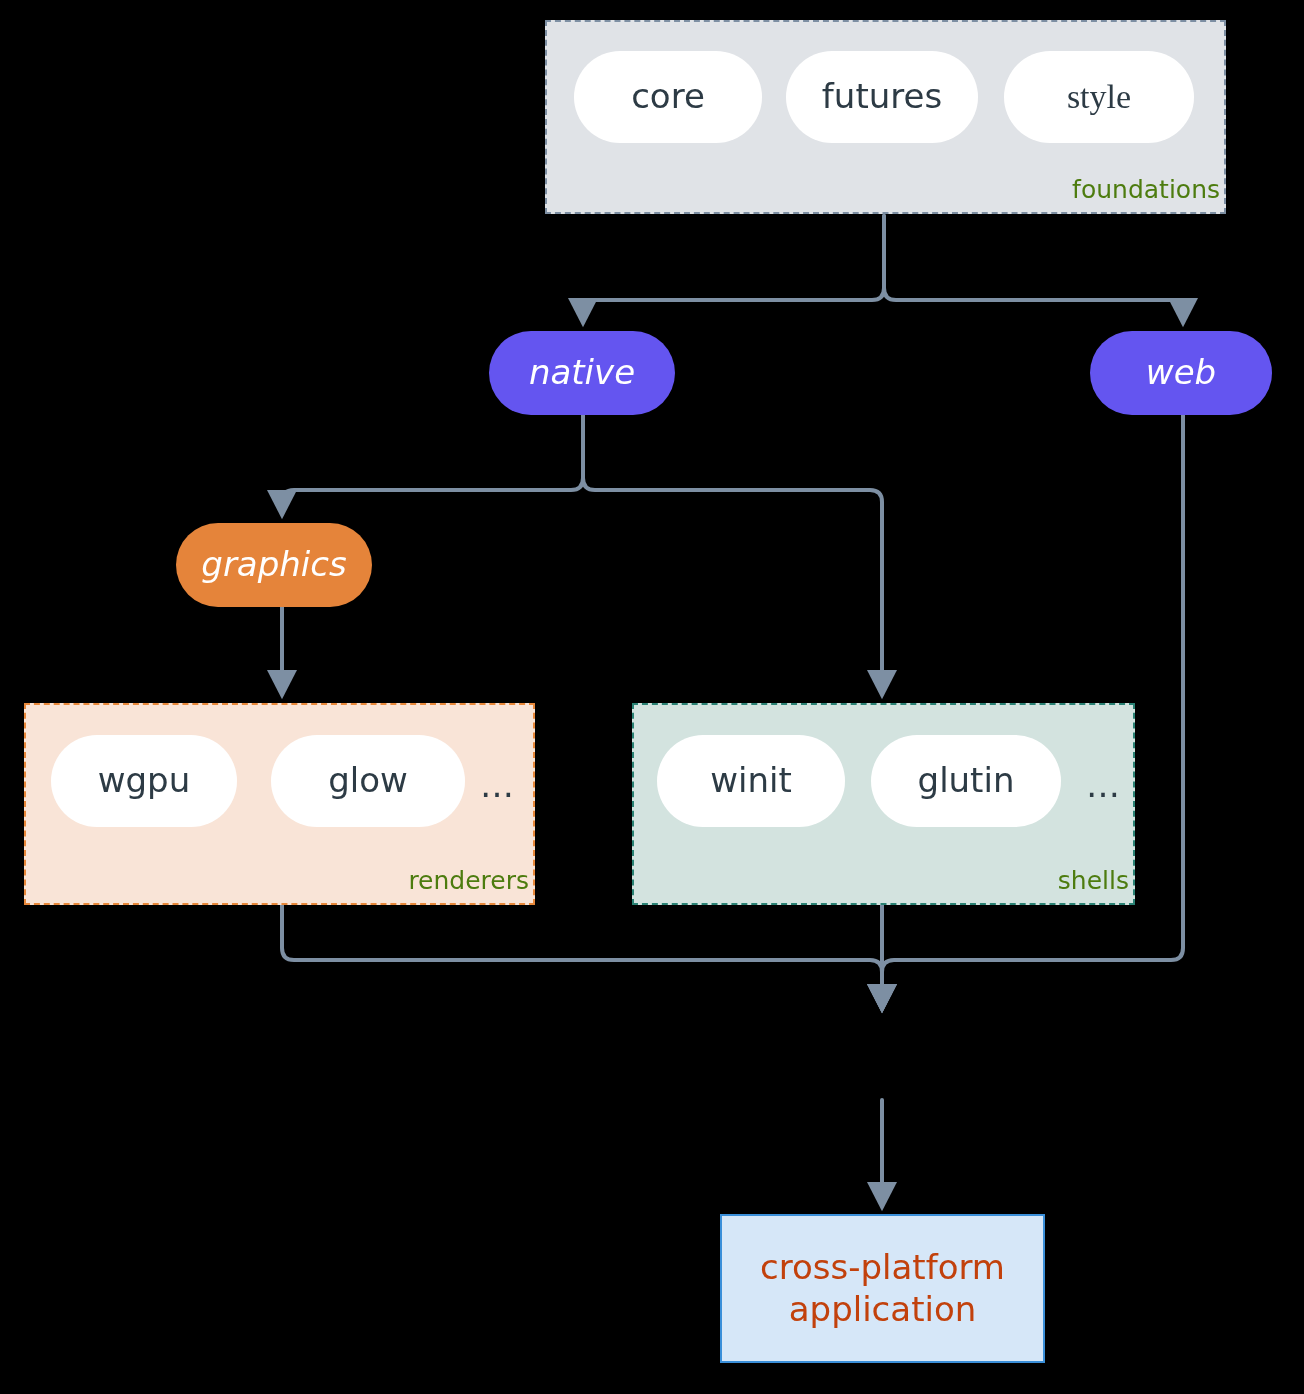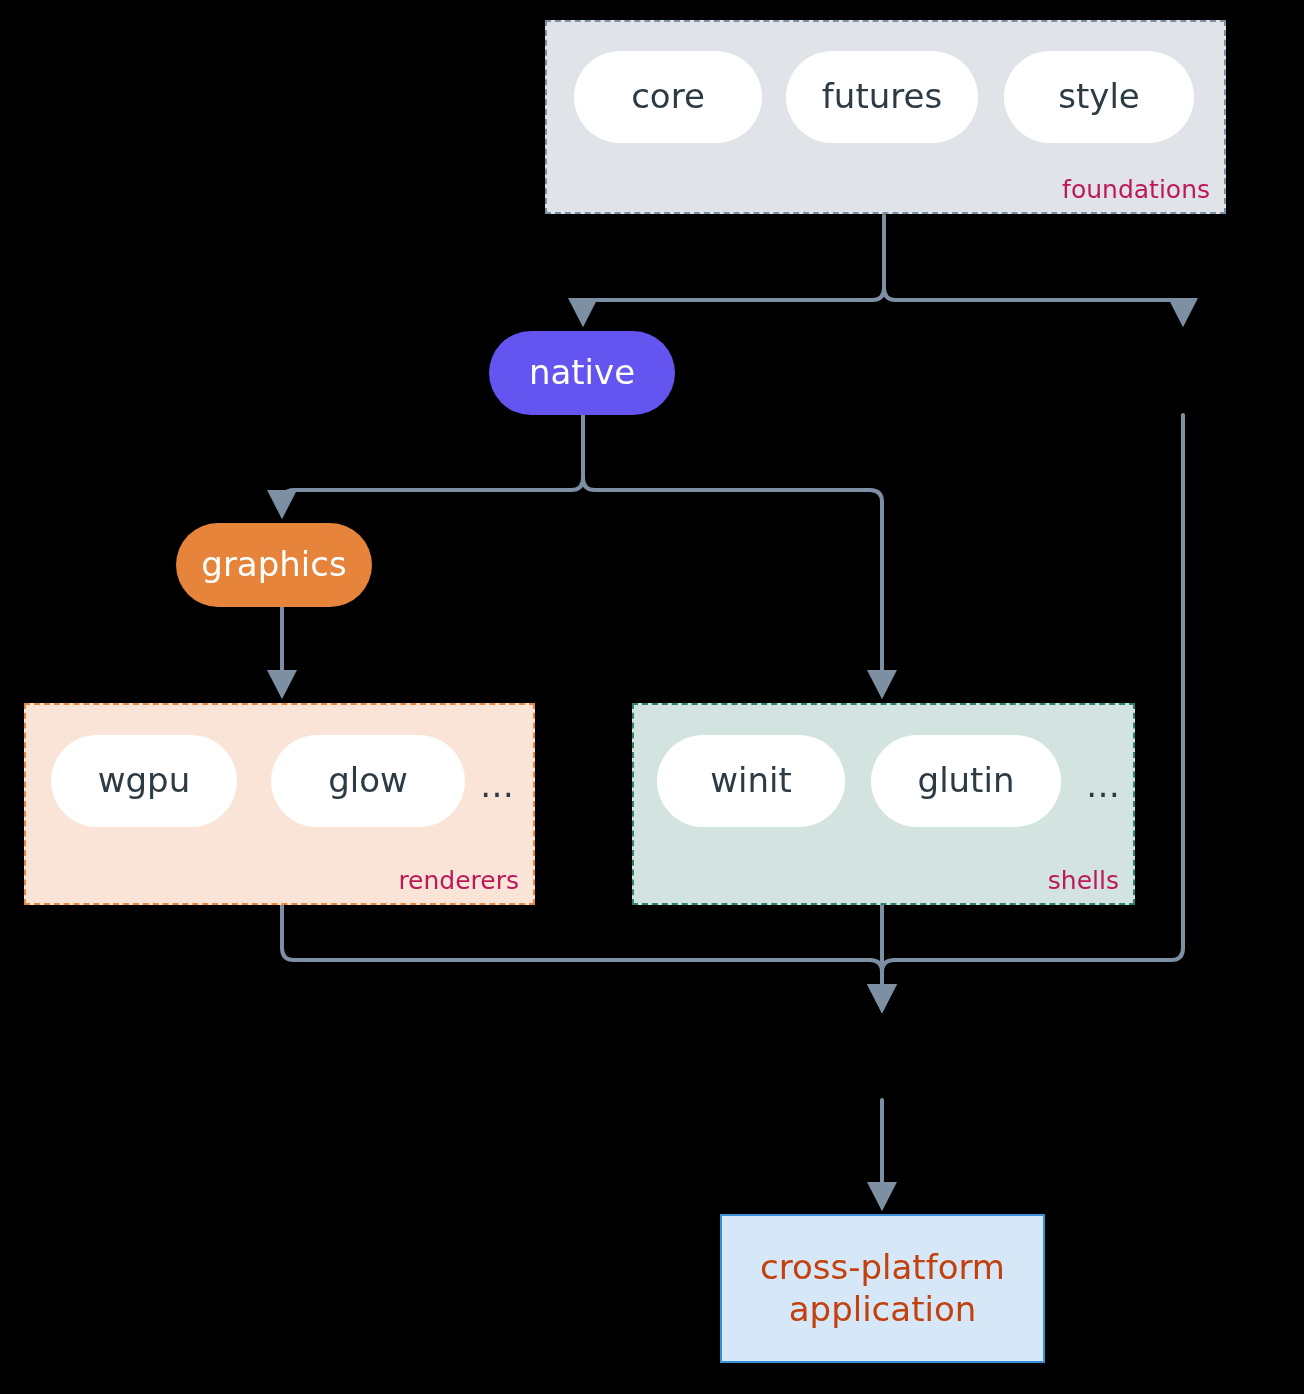--- a/index.html
+++ b/index.html
@@ -34,24 +34,24 @@
     text-align: right;
     line-height: 1.22;
   }
   
   .cluster {
     position: absolute;
     box-sizing: border-box;
   }
   .cluster-label {
     position: absolute;
-    right: 14px;
+    right: 4px;
     bottom: 8px;
     font-size: 25px;
-    color: #be185d;
+    color: #4d7c0f;
     white-space: nowrap;
   }
   #cluster-foundations {
     left: 545px;  top: 20px;   width: 681px;  height: 194px;
     background: #e0e3e7;
     border: 2px dashed #7d8fa3;
   }
   #cluster-renderers {
     left: 24px;   top: 703px;  width: 511px;  height: 202px;
     background: #f9e4d7;
@@ -65,41 +65,42 @@
   
   .pill-white {
     background: #ffffff;
     border-radius: 46px;
     color: #2d3b45;
     font-size: 34px;
     height: 92px;
   }
   #node-core     { left: 574px; top: 51px;  width: 188px; }
   #node-futures  { left: 786px; top: 51px;  width: 192px; }
-  #node-style    { left: 1004px; top: 51px; width: 190px; }
+  #node-style    { left: 1004px; top: 51px; width: 190px; font-family: Liberation Serif, serif; }
   #node-wgpu     { left: 51px;  top: 735px; width: 186px; }
   #node-glow     { left: 271px; top: 735px; width: 194px; }
   #node-winit    { left: 657px; top: 735px; width: 188px; }
   #node-glutin   { left: 871px; top: 735px; width: 190px; }
   
   .ellipsis {
     position: absolute;
     font-size: 34px;
     color: #2d3b45;
     letter-spacing: 1px;
     line-height: 1;
   }
   #ellipsis-renderers { left: 480px;  top: 768px; }
   #ellipsis-shells    { left: 1086px; top: 768px; }
   
   .stadium {
     border-radius: 48px;
     color: #ffffff;
     font-size: 34px;
     height: 84px;
+    font-style: italic;
   }
   #node-native   { left: 489px;  top: 331px;  width: 186px; background: #6455f0; }
   #node-web      { left: 1090px; top: 331px;  width: 182px; background: #6455f0; }
   #node-graphics { left: 176px;  top: 523px;  width: 196px; background: #e5843a; }
   #node-iced     { left: 790px;  top: 1016px; width: 184px; background: #2585cf; }
   
   #node-application {
     left: 720px; top: 1214px; width: 325px; height: 149px;
     background: #d6e7f8;
     border: 2px solid #3a8fd9;
@@ -173,20 +174,23 @@
     <span>winit</span>
   </div>
   <div id="node-glutin" class="node pill-white">
     <span>glutin</span>
   </div>
   <div id="ellipsis-shells" class="ellipsis">…</div>
 
   <div id="node-native" class="node stadium">
     <span>native</span>
   </div>
+  <div id="node-web" class="node stadium">
+    <span>web</span>
+  </div>
   <div id="node-graphics" class="node stadium">
     <span>graphics</span>
   </div>
 
   <div id="node-application" class="node">
     <span class="line">cross-platform</span>
     <span class="line">application</span>
   </div>
 
 </div>

